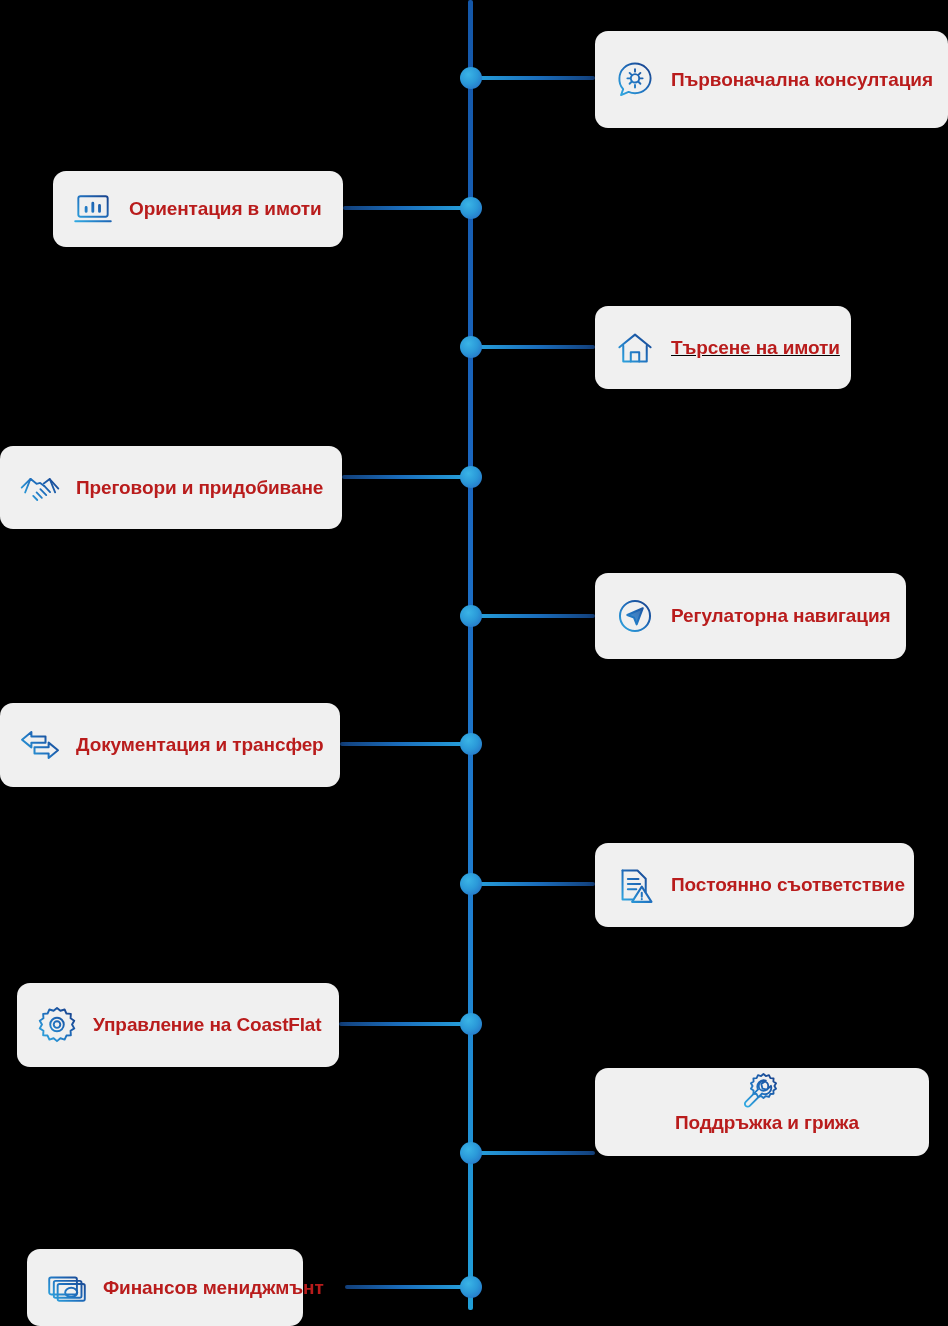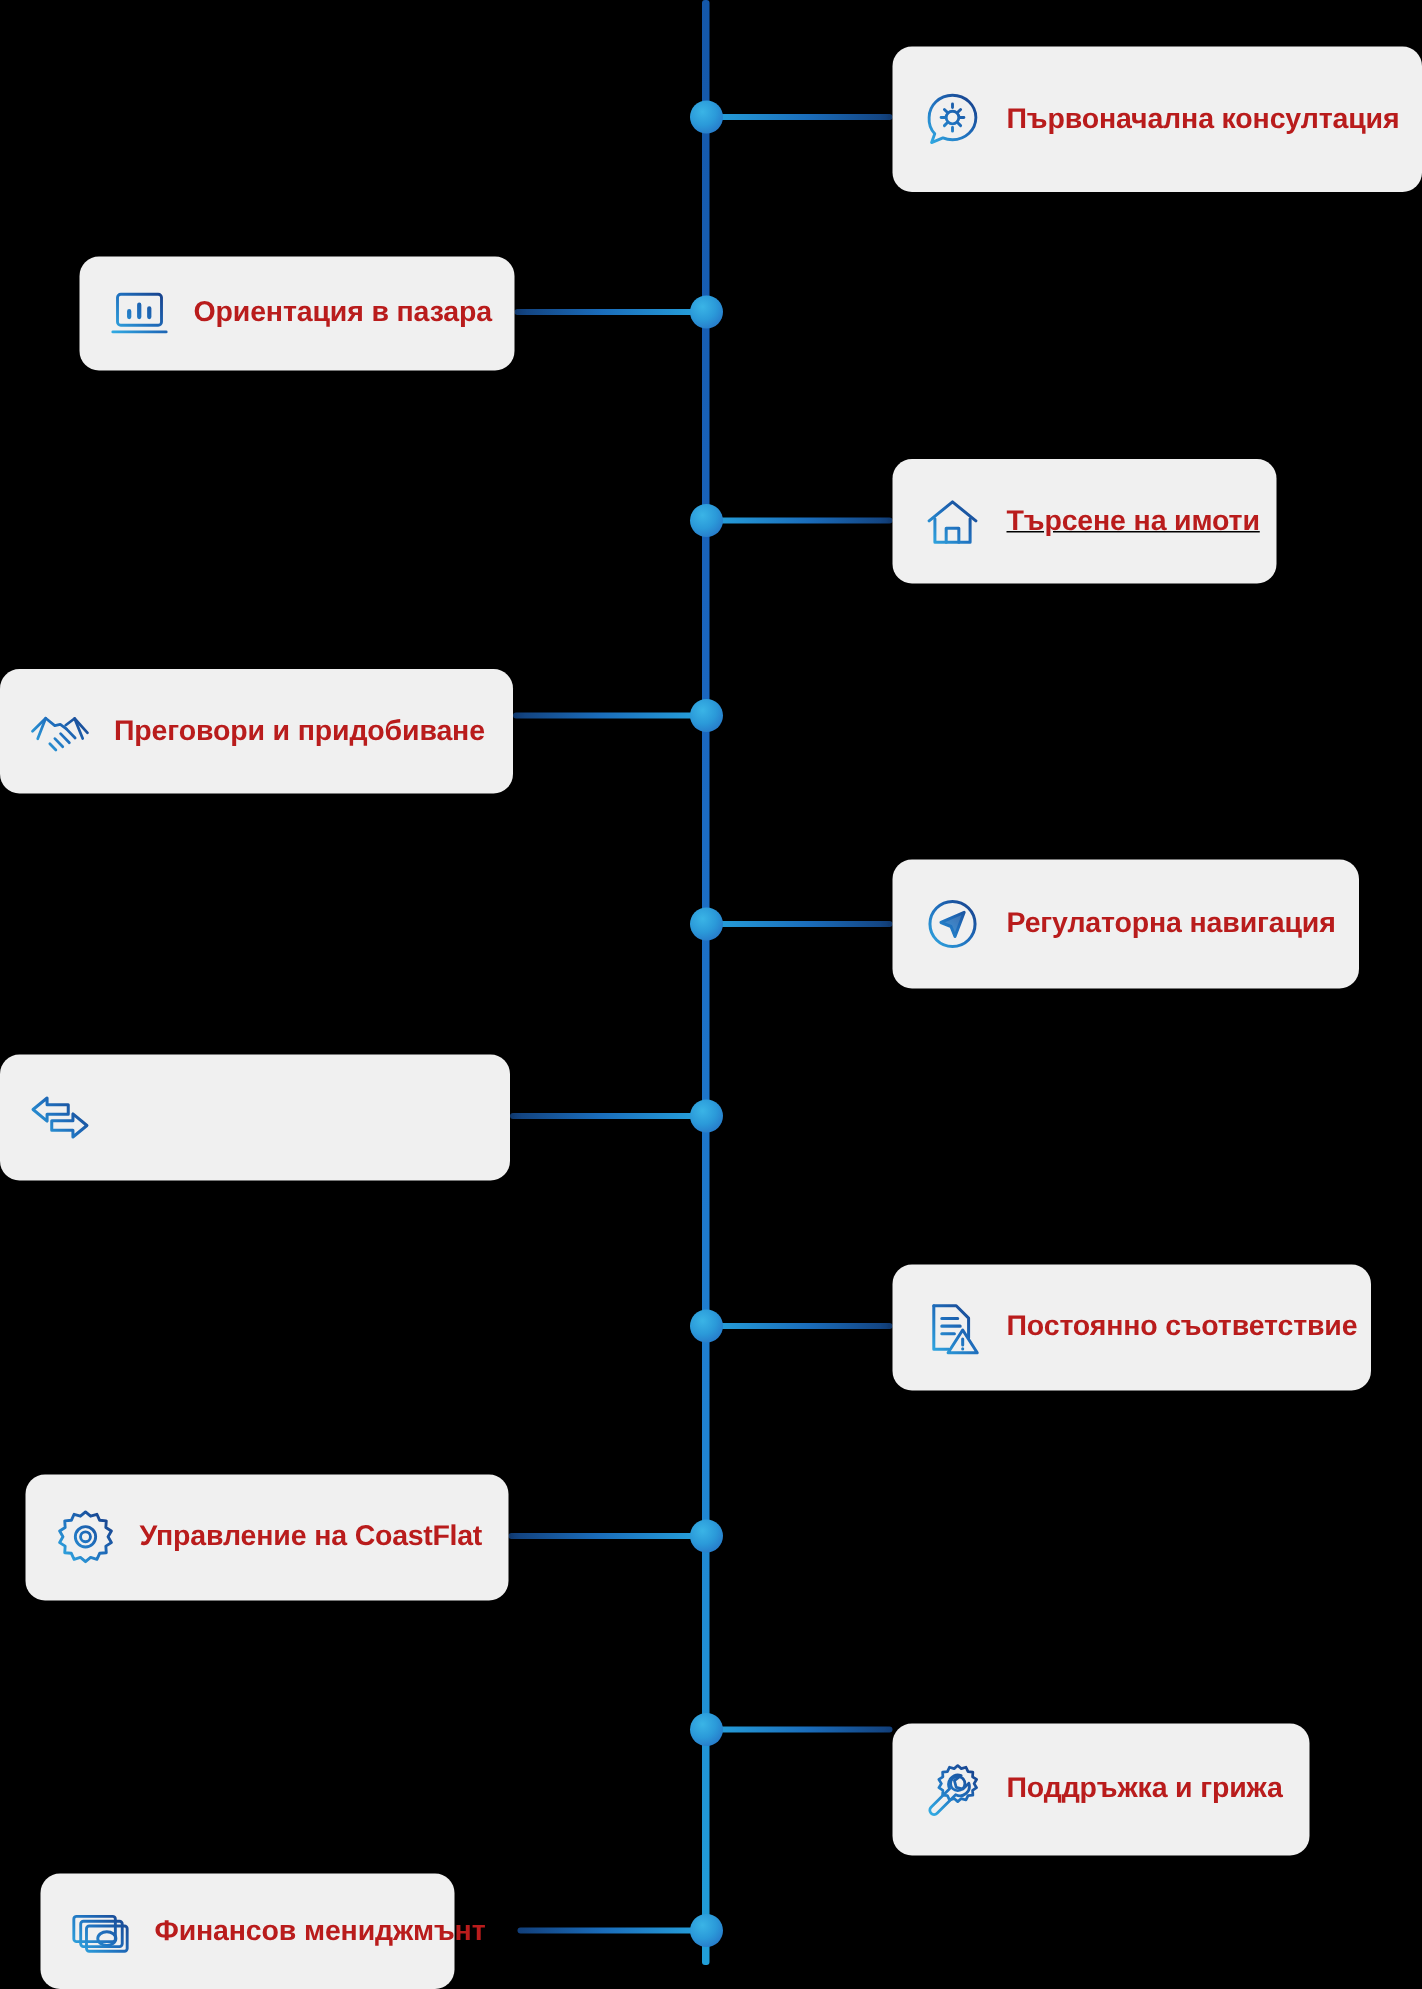--- a/index.html
+++ b/index.html
@@ -145,21 +145,21 @@
             <linearGradient id="ig1" x1="46" y1="2" x2="2" y2="46" gradientUnits="userSpaceOnUse">
               <stop offset="0" stop-color="#152f78"></stop>
               <stop offset="0.5" stop-color="#1f6fbd"></stop>
               <stop offset="1" stop-color="#37bdee"></stop>
             </linearGradient>
           </defs>
           <rect x="8" y="10" width="32" height="22.5" rx="2.4" stroke="url(#ig1)" stroke-width="2.1"></rect>
           <path d="M4.6 37.4h38.8" stroke="url(#ig1)" stroke-width="2.1" stroke-linecap="round"></path>
           <path d="M16.5 26.6v-4.3M23.8 26.6v-9M31.1 26.6v-6.4" stroke="url(#ig1)" stroke-width="3.1" stroke-linecap="round"></path>
         </svg>
-        <div class="card-label">Ориентация в пазара</div>
+        <div class="card-label">Ориентация в имоти</div>
       </div>
       <div class="card right-card" style="left: 595px; top: 306px; width: 256px; height: 83px; text-decoration: underline;">
         <svg class="card-icon" viewBox="0 0 48 48" fill="none" xmlns="http://www.w3.org/2000/svg">
           <defs>
             <linearGradient id="ig2" x1="46" y1="2" x2="2" y2="46" gradientUnits="userSpaceOnUse">
               <stop offset="0" stop-color="#152f78"></stop>
               <stop offset="0.5" stop-color="#1f6fbd"></stop>
               <stop offset="1" stop-color="#37bdee"></stop>
             </linearGradient>
           </defs>
@@ -204,20 +204,21 @@
           <defs>
             <linearGradient id="ig5" x1="46" y1="2" x2="2" y2="46" gradientUnits="userSpaceOnUse">
               <stop offset="0" stop-color="#152f78"></stop>
               <stop offset="0.5" stop-color="#1f6fbd"></stop>
               <stop offset="1" stop-color="#37bdee"></stop>
             </linearGradient>
           </defs>
           <path d="M30 14.8H14.6v-5L4.4 18.2l10.2 8.4v-5H30v-6.8z" stroke="url(#ig5)" stroke-width="2.2" stroke-linejoin="round"></path>
           <path d="M18 33.2h15.4v5l10.2-8.4-10.2-8.4v5H18v6.8z" stroke="url(#ig5)" stroke-width="2.2" stroke-linejoin="round"></path>
         </svg>
+        <div class="card-label">Документация и трансфер</div>
       </div>
       <div class="card right-card" style="left: 595px; top: 843px; width: 319px; height: 84px;">
         <svg class="card-icon" viewBox="0 0 48 48" fill="none" xmlns="http://www.w3.org/2000/svg">
           <defs>
             <linearGradient id="ig6" x1="46" y1="2" x2="2" y2="46" gradientUnits="userSpaceOnUse">
               <stop offset="0" stop-color="#152f78"></stop>
               <stop offset="0.5" stop-color="#1f6fbd"></stop>
               <stop offset="1" stop-color="#37bdee"></stop>
             </linearGradient>
           </defs>
@@ -237,21 +238,21 @@
               <stop offset="0.5" stop-color="#1f6fbd"></stop>
               <stop offset="1" stop-color="#37bdee"></stop>
             </linearGradient>
           </defs>
           <path d="M24 5.4l3.7 3.1 4.6-1.4 2 4.4 4.8.4-.3 4.8 4 2.6-2.4 4.2 2.4 4.2-4 2.6.3 4.8-4.8.4-2 4.4-4.6-1.4L24 41.6l-3.7-3.1-4.6 1.4-2-4.4-4.8-.4.3-4.8-4-2.6 2.4-4.2-2.4-4.2 4-2.6-.3-4.8 4.8-.4 2-4.4 4.6 1.4L24 5.4z" stroke="url(#ig7)" stroke-width="2.1" stroke-linejoin="round"></path>
           <circle cx="24" cy="23.5" r="7.4" stroke="url(#ig7)" stroke-width="2.1"></circle>
           <circle cx="24" cy="23.5" r="3.6" stroke="url(#ig7)" stroke-width="2.1"></circle>
         </svg>
         <div class="card-label">Управление на <span class="brand">CoastFlat</span></div>
       </div>
-      <div class="card right-card" style="left: 595px; top: 1149px; width: 278px; height: 88px;">
+      <div class="card right-card" style="left: 595px; top: 1068px; width: 334px; height: 88px; flex-direction: column;">
         <svg class="card-icon" viewBox="0 0 48 48" fill="none" xmlns="http://www.w3.org/2000/svg">
           <defs>
             <linearGradient id="ig8" x1="46" y1="2" x2="2" y2="46" gradientUnits="userSpaceOnUse">
               <stop offset="0" stop-color="#152f78"></stop>
               <stop offset="0.5" stop-color="#1f6fbd"></stop>
               <stop offset="1" stop-color="#37bdee"></stop>
             </linearGradient>
           </defs>
           <path d="M27.8 6.6l2.6 2.2 3.4-1 1.5 3.2 3.5.3-.2 3.5 2.9 1.9-1.8 3 1.8 3-2.9 1.9.2 3.5-3.5.3-1.5 3.2-3.4-1-2.6 2.2-2.6-2.2-3.4 1-1.5-3.2-3.5-.3.2-3.5-2.9-1.9 1.8-3-1.8-3 2.9-1.9-.2-3.5 3.5-.3 1.5-3.2 3.4 1 2.6-2.2z" stroke="url(#ig8)" stroke-width="2" stroke-linejoin="round"></path>
           <circle cx="27.8" cy="19.7" r="5.2" stroke="url(#ig8)" stroke-width="2"></circle>

